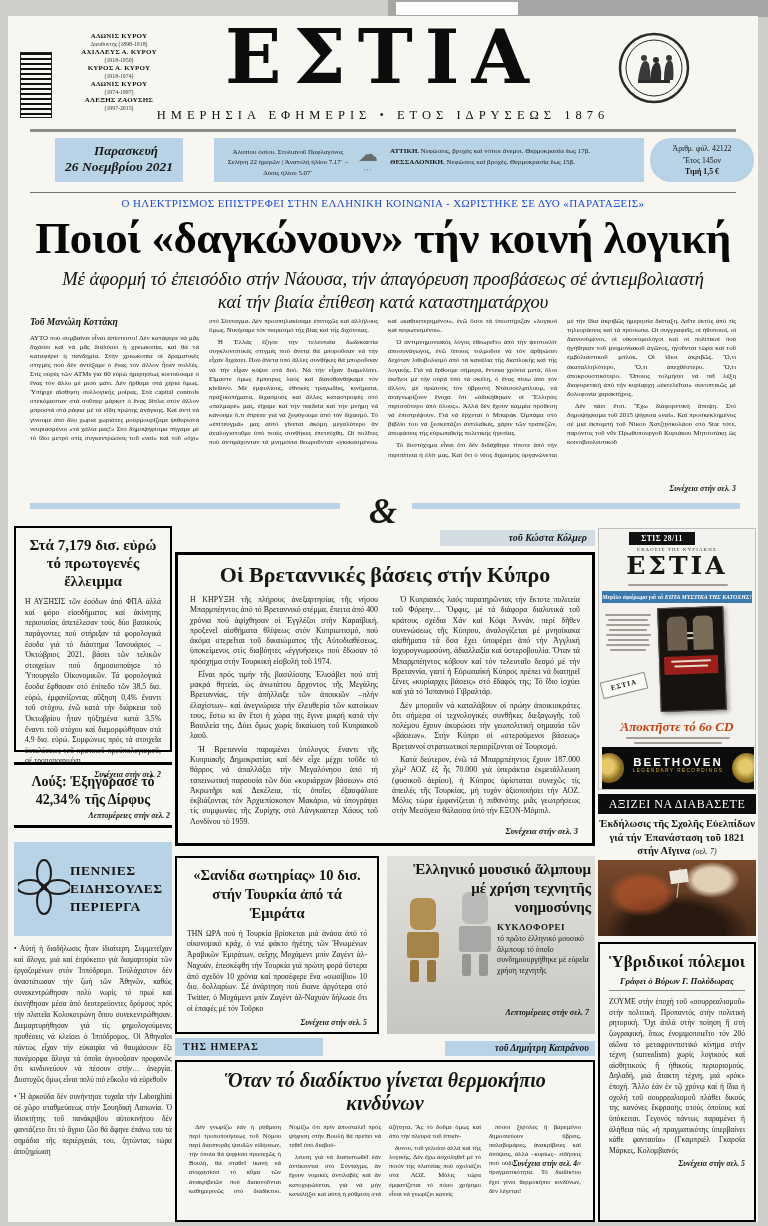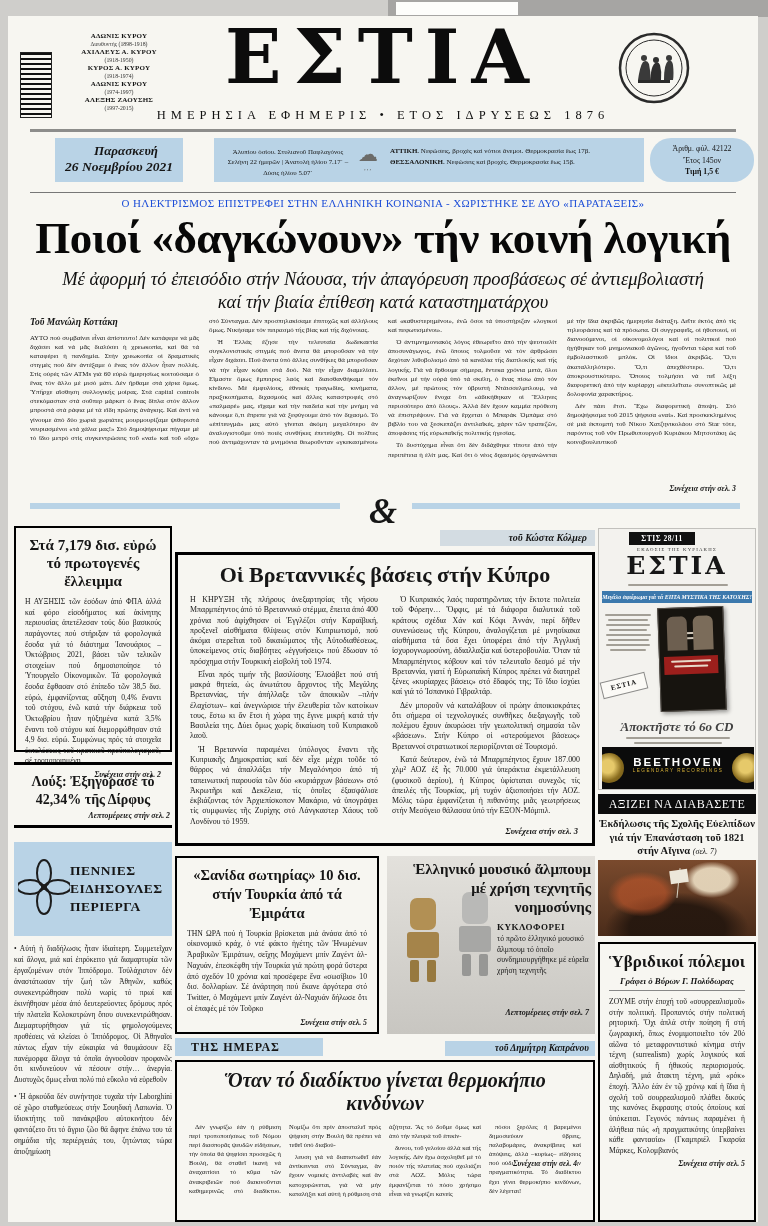--- a/index.html
+++ b/index.html
@@ -83,42 +83,42 @@
   .promo{left:590px;top:512px;width:158px;height:262px;background:#f3f2ee;border:1px solid #c2c1bd;box-sizing:border-box;}
   .promoflag{position:absolute;left:30px;top:3px;width:66px;height:13px;background:#111;color:#fff;font-size:7.5px;font-weight:bold;text-align:center;line-height:13px;letter-spacing:.5px;}
   .promobrandtop{position:absolute;left:0;top:18px;width:100%;text-align:center;font-size:4.8px;letter-spacing:1.2px;color:#333;}
   .promobrand{position:absolute;left:0;top:22px;width:100%;text-align:center;font-family:"DejaVu Serif",serif;font-size:25px;font-weight:bold;letter-spacing:3px;}
   .promobanner{position:absolute;left:3px;top:62px;width:150px;height:12px;background:#3c79ad;color:#fff;font-size:5.9px;font-weight:bold;font-style:italic;text-align:center;line-height:12px;}
   .bookzone{position:absolute;left:0;top:76px;width:158px;height:110px;}
   .book{position:absolute;left:60px;top:2px;width:64px;height:102px;background:#17140f;border:1px solid #55504a;transform:rotate(-2deg);box-shadow:2px 2px 4px rgba(0,0,0,.4);}
   .book .fig{position:absolute;top:8px;width:20px;height:34px;background:#6d5f50;border-radius:6px 6px 0 0;}
   .book .redband{position:absolute;left:4px;top:48px;width:54px;height:18px;background:#9c1f1c;}
   .ticket{position:absolute;left:2px;top:72px;width:44px;height:15px;background:#fbfaf6;border:1px solid #8b8b89;transform:rotate(-14deg);text-align:center;font-size:7px;font-weight:bold;letter-spacing:1px;line-height:15px;}
-  .cdline{position:absolute;left:0;top:190px;width:100%;text-align:center;color:#404040;font-size:13px;font-weight:bold;font-style:italic;}
+  .cdline{position:absolute;left:0;top:190px;width:100%;text-align:center;color:#c2410c;font-size:13px;font-weight:bold;font-style:italic;}
   .beet{position:absolute;left:3px;top:218px;width:152px;height:42px;background:#0b0b0b;overflow:hidden;text-align:center;}
   .beet .t{color:#fff;font-size:11.5px;font-weight:bold;letter-spacing:2px;margin-top:9px;font-family:"Liberation Sans",sans-serif;}
   .beet .s{color:#d4af37;font-size:4.6px;letter-spacing:1.5px;font-family:"Liberation Sans",sans-serif;}
   .disc{position:absolute;top:6px;width:30px;height:30px;border-radius:50%;background:radial-gradient(circle at 45% 45%,#e6c96a 0 28%,#8a6d1f 60%,#5d4a12 100%);}
   
   .worthbanner{left:590px;top:778px;width:158px;height:20px;background:#0d0d0d;color:#fff;text-align:center;font-size:12px;letter-spacing:.5px;line-height:20px;}
   .worthtext{left:590px;top:801px;width:158px;text-align:center;font-size:10.5px;font-weight:bold;line-height:1.3;}
   .worthpage{font-size:8px;font-weight:normal;font-style:italic;}
   .painting{left:590px;top:844px;width:158px;height:76px;background:
     radial-gradient(ellipse 40px 26px at 72% 26%, rgba(244,232,205,.85) 0 45%, rgba(244,232,205,0) 70%),
     radial-gradient(ellipse 46px 30px at 28% 45%, rgba(196,88,44,.6) 0 50%, rgba(196,88,44,0) 75%),
     radial-gradient(ellipse 80px 40px at 50% 90%, rgba(35,22,14,.9) 0 60%, rgba(35,22,14,0) 90%),
     linear-gradient(#7a4a2d,#4a2c1a);}
   .flagw{position:absolute;left:72px;top:10px;width:18px;height:13px;background:#ece7da;transform:rotate(-8deg);}
   .flagpole{position:absolute;left:80px;top:8px;width:1px;height:30px;background:#d8d2c2;transform:rotate(6deg);}
   
   .hybrid{left:590px;top:926px;width:158px;height:280px;border:2px solid #000;box-sizing:border-box;padding:8px 9px;background:#f7f6f1;}
   .hybrid .t{font-size:17px;font-weight:bold;text-align:center;}
   .hybrid .by{font-size:8.8px;font-weight:bold;font-style:italic;text-align:center;margin:4px 0 6px;border-bottom:1px solid #888;padding-bottom:4px;}
   
-  .odbanner{left:167px;top:1022px;width:148px;height:18px;background:#b9d3e6;font-size:12px;font-weight:bold;letter-spacing:1px;line-height:18px;padding-left:16px;box-sizing:border-box;}
+  .odbanner{left:167px;top:1022px;width:148px;height:18px;background:#b9d3e6;font-size:10px;font-weight:bold;letter-spacing:1px;line-height:18px;padding-left:8px;box-sizing:border-box;}
   .odbyline{left:437px;top:1025px;width:150px;height:15px;background:#b9d3e6;text-align:right;font-size:9.5px;font-weight:bold;font-style:italic;line-height:15px;padding-right:6px;box-sizing:border-box;}
   .odbox{left:167px;top:1044px;width:420px;height:162px;border:2px solid #000;box-sizing:border-box;padding:6px 12px;overflow:hidden;background:#f7f6f1;}
   .odbox .t{font-size:20px;font-weight:bold;font-style:italic;text-align:center;margin:1px 0 7px;}
   .odcols{column-count:4;column-gap:8px;font-size:6.6px;line-height:1.38;height:110px;overflow:hidden;}
   .odcols p{margin:0 0 3px;text-indent:6px;}
   .odcont{position:absolute;right:16px;bottom:52px;font-size:7.5px;font-weight:bold;font-style:italic;background:#f7f6f1;}
 </style>
 </head>
 <body>
 

